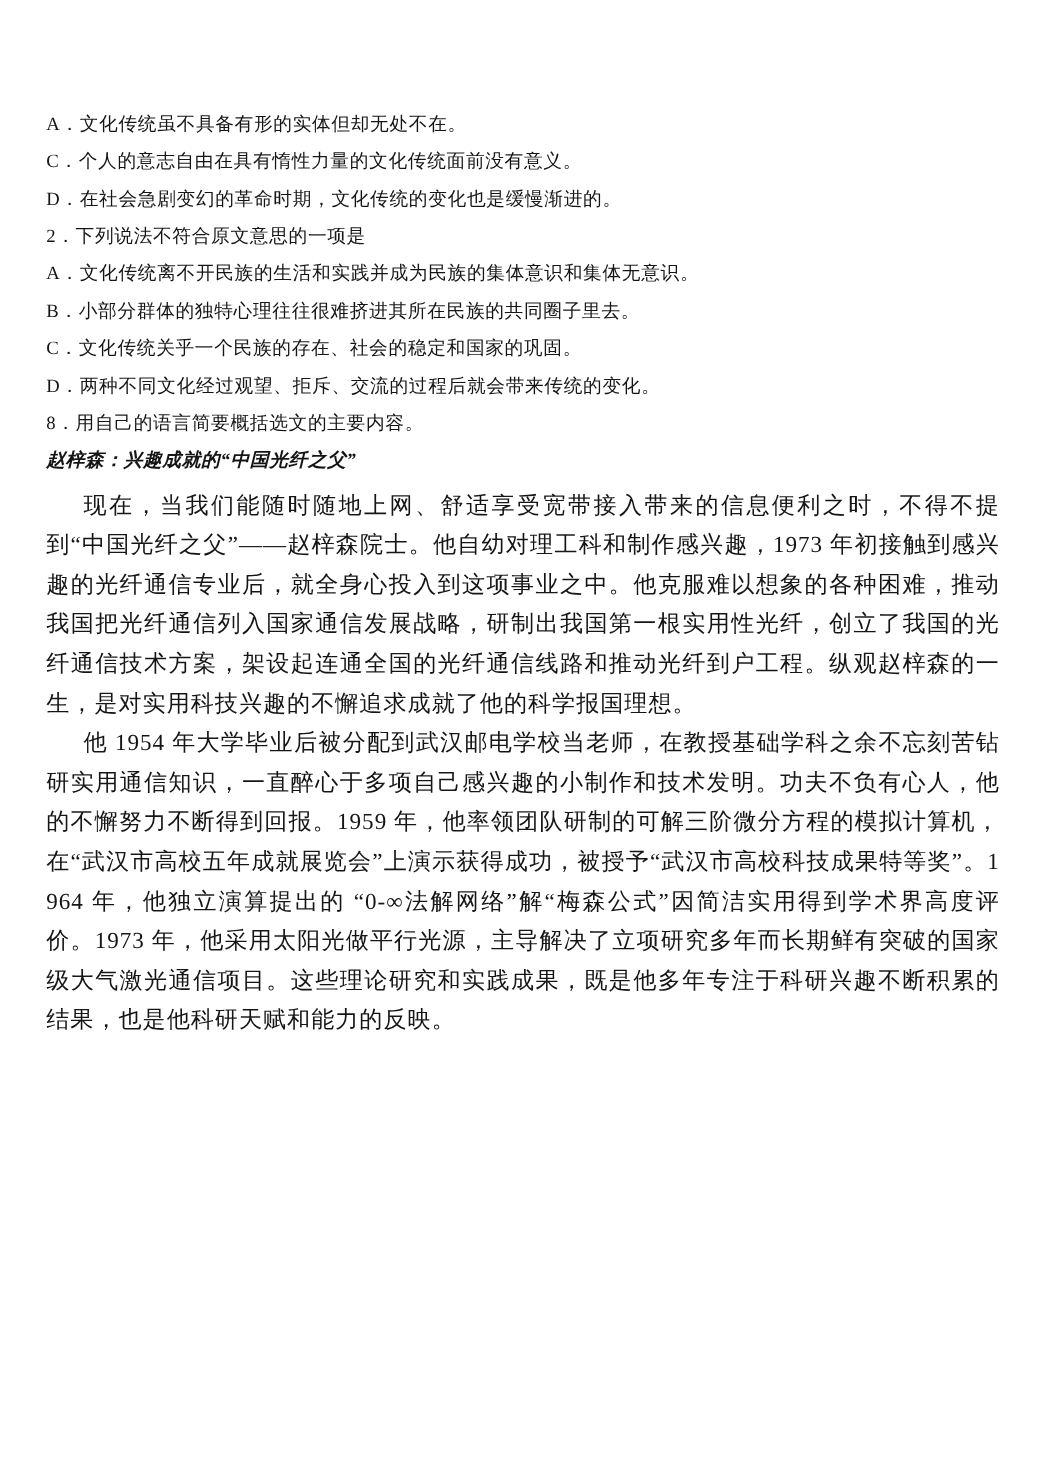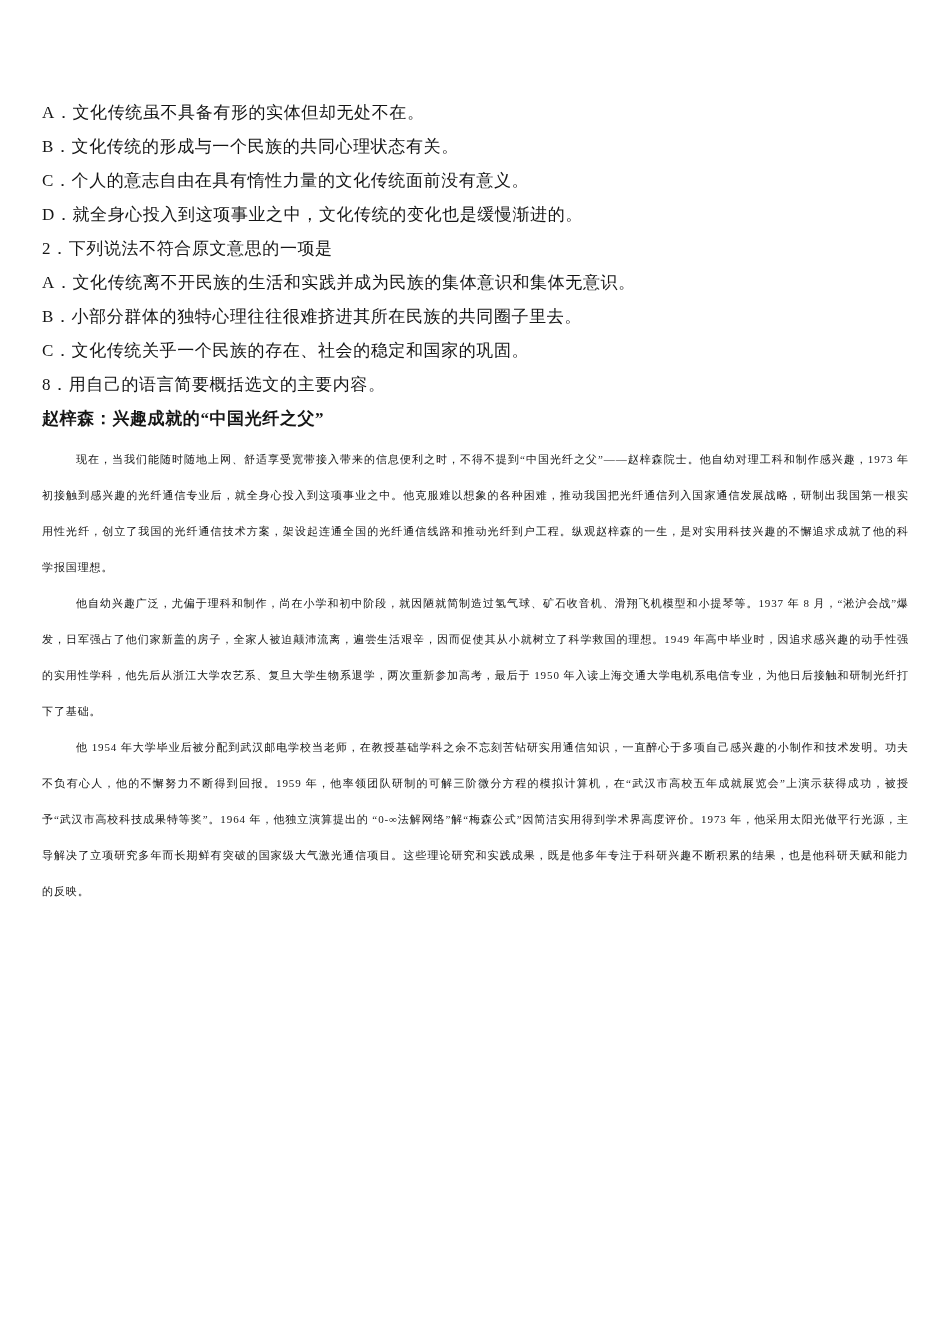--- a/index.html
+++ b/index.html
@@ -27,50 +27,50 @@
     white-space: normal;
   }
   .q-line.stem {
   }
   .passage-title {
     font-weight: 700;
     font-size: 17px;
     line-height: 21px;
     margin: 0 0 12px 0;
     letter-spacing: 0.6px;
+    font-style: italic;
   }
   .para {
-    font-size: 11px;
+    font-size: 21px;
     line-height: 36px;
     margin: 0;
     text-align: justify;
     text-justify: inter-ideograph;
     text-indent: 34px;
     letter-spacing: 0.9px;
     word-break: break-all;
   }
 </style>
 </head>
 <body>
 
 <div class="page">
 
   <p class="q-line">A．文化传统虽不具备有形的实体但却无处不在。</p>
-  <p class="q-line">B．文化传统的形成与一个民族的共同心理状态有关。</p>
   <p class="q-line">C．个人的意志自由在具有惰性力量的文化传统面前没有意义。</p>
-  <p class="q-line">D．就全身心投入到这项事业之中，文化传统的变化也是缓慢渐进的。</p>
+  <p class="q-line">D．在社会急剧变幻的革命时期，文化传统的变化也是缓慢渐进的。</p>
 
   <p class="q-line stem">2．下列说法不符合原文意思的一项是</p>
 
   <p class="q-line">A．文化传统离不开民族的生活和实践并成为民族的集体意识和集体无意识。</p>
   <p class="q-line">B．小部分群体的独特心理往往很难挤进其所在民族的共同圈子里去。</p>
   <p class="q-line">C．文化传统关乎一个民族的存在、社会的稳定和国家的巩固。</p>
+  <p class="q-line">D．两种不同文化经过观望、拒斥、交流的过程后就会带来传统的变化。</p>
 
   <p class="q-line stem">8．用自己的语言简要概括选文的主要内容。</p>
 
 
   <p class="passage-title">赵梓森：兴趣成就的“中国光纤之父”</p>
 
   <p class="para">现在，当我们能随时随地上网、舒适享受宽带接入带来的信息便利之时，不得不提到“中国光纤之父”——赵梓森院士。他自幼对理工科和制作感兴趣，1973 年初接触到感兴趣的光纤通信专业后，就全身心投入到这项事业之中。他克服难以想象的各种困难，推动我国把光纤通信列入国家通信发展战略，研制出我国第一根实用性光纤，创立了我国的光纤通信技术方案，架设起连通全国的光纤通信线路和推动光纤到户工程。纵观赵梓森的一生，是对实用科技兴趣的不懈追求成就了他的科学报国理想。</p>
-  <p class="para">他自幼兴趣广泛，尤偏于理科和制作，尚在小学和初中阶段，就因陋就简制造过氢气球、矿石收音机、滑翔飞机模型和小提琴等。1937 年 8 月，“淞沪会战”爆发，日军强占了他们家新盖的房子，全家人被迫颠沛流离，遍尝生活艰辛，因而促使其从小就树立了科学救国的理想。1949 年高中毕业时，因追求感兴趣的动手性强的实用性学科，他先后从浙江大学农艺系、复旦大学生物系退学，两次重新参加高考，最后于 1950 年入读上海交通大学电机系电信专业，为他日后接触和研制光纤打下了基础。</p>
   <p class="para">他 1954 年大学毕业后被分配到武汉邮电学校当老师，在教授基础学科之余不忘刻苦钻研实用通信知识，一直醉心于多项自己感兴趣的小制作和技术发明。功夫不负有心人，他的不懈努力不断得到回报。1959 年，他率领团队研制的可解三阶微分方程的模拟计算机，在“武汉市高校五年成就展览会”上演示获得成功，被授予“武汉市高校科技成果特等奖”。1964 年，他独立演算提出的 “0-∞法解网络”解“梅森公式”因简洁实用得到学术界高度评价。1973 年，他采用太阳光做平行光源，主导解决了立项研究多年而长期鲜有突破的国家级大气激光通信项目。这些理论研究和实践成果，既是他多年专注于科研兴趣不断积累的结果，也是他科研天赋和能力的反映。</p>
 
 </div>
 
 </body></html>

